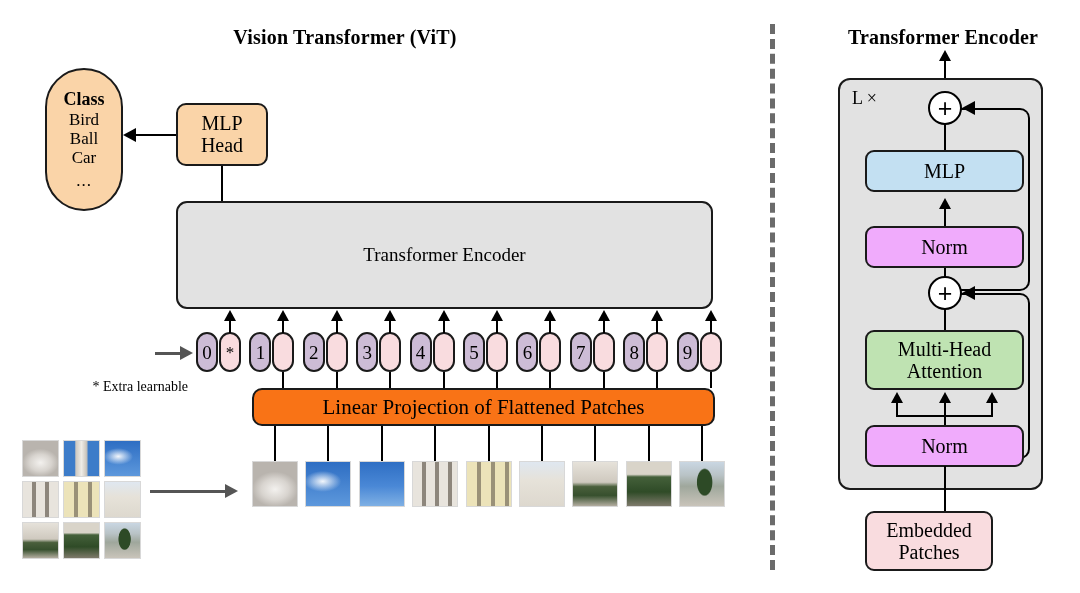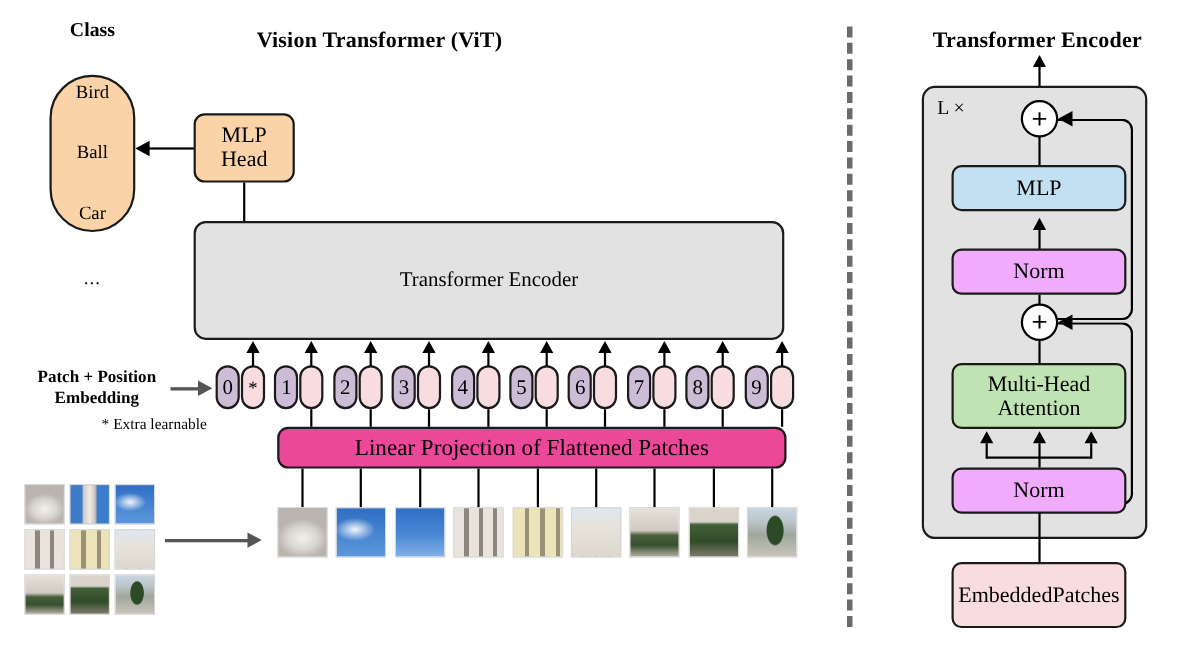--- a/index.html
+++ b/index.html
@@ -47,21 +47,21 @@
     background: #e2e2e2;
     font-size: 19px;
     border-radius: 11px;
   }
   .box-mlp-head {
     background: #fad4a8;
     font-size: 20px;
     border-radius: 10px;
   }
   .box-linproj {
-    background: #ec4899;
+    background: #f97316;
     font-size: 21px;
     border-radius: 10px;
   }
   .class-pill {
     background: #fad4a8;
     border: 2.2px solid #1a1a1a;
     border-radius: 60px;
     box-sizing: border-box;
     display: flex;
     flex-direction: column;
@@ -193,21 +193,21 @@
     background-size: cover;
   }
 </style>
 </head>
 <body>
 
 <div id="canvas">
 
   <div class="abs title" style="left:165px; top:26px; width:360px;">Vision Transformer (ViT)</div>
 
-  <div class="abs class-pill" style="left:45px; top:68px; width:78px; height:143px;gap:36px;">
+  <div class="abs class-pill" style="left:45px; top:68px; width:78px; height:143px;">
     <div class="cls-head">Class</div>
     <div>Bird</div>
     <div>Ball</div>
     <div>Car</div>
     <div class="dots" style="margin-top:4px;">...</div>
   </div>
 
   <div class="abs hline" style="left:135px; top:134px; width:42px;"></div>
   <div class="abs arrow-left" style="left:123px; top:128px;"></div>
 
@@ -215,24 +215,20 @@
     <span>MLP</span>
     <span>Head</span>
   </div>
 
   <div class="abs vline" style="left:221px; top:166px; height:36px;"></div>
 
   <div class="abs box box-encoder" style="left:176px; top:201px; width:537px; height:108px;">
     <span>Transformer Encoder</span>
   </div>
 
-  <div class="abs lbl-patchpos" style="left:8px; top:334px; width:160px;">
-    <div>Patch + Position</div>
-    <div>Embedding</div>
-  </div>
 
   <div class="abs gline" style="left:155px; top:352px; width:26px;"></div>
   <div class="abs arrow-right-gray" style="left:180px; top:346px;"></div>
 
   <div class="abs lbl-extra" style="left:18px; top:378px; width:170px;">
     <div>* Extra learnable</div>
   </div>
 
   <div id="token-row" class="abs" style="left:0; top:0; width:1080px; height:593px; pointer-events:none;">
       <div class="abs token-group" style="left: 196px; top: 332px;">
@@ -400,18 +396,18 @@
   <div class="abs arrow-up" style="left:891px; top:392px;"></div>
   <div class="abs arrow-up" style="left:939px; top:392px;"></div>
   <div class="abs arrow-up" style="left:986px; top:392px;"></div>
 
   <div class="abs box-inner c-norm" style="left:865px; top:425px; width:159px; height:42px;">
     <span>Norm</span>
   </div>
 
   <div class="abs vline" style="left:944px; top:466px; height:46px;"></div>
 
-  <div class="abs box-inner c-emb" style="left:865px; top:511px; width:159px; height:60px; flex-direction:row;">
+  <div class="abs box-inner c-emb" style="left:865px; top:511px; width:128px; height:60px; flex-direction:column;">
     <span>Embedded</span>
     <span>Patches</span>
   </div>
 
 </div>
 
 </body></html>

